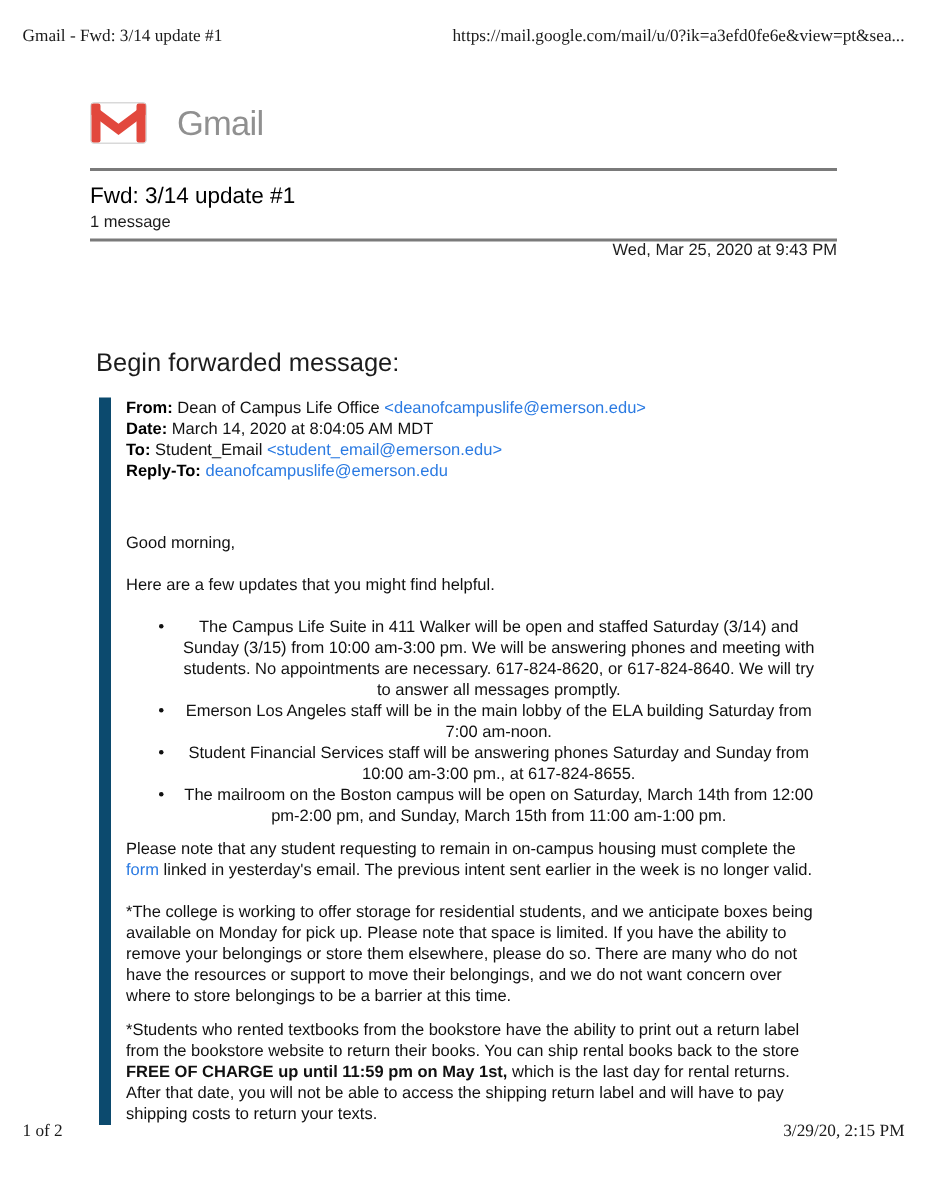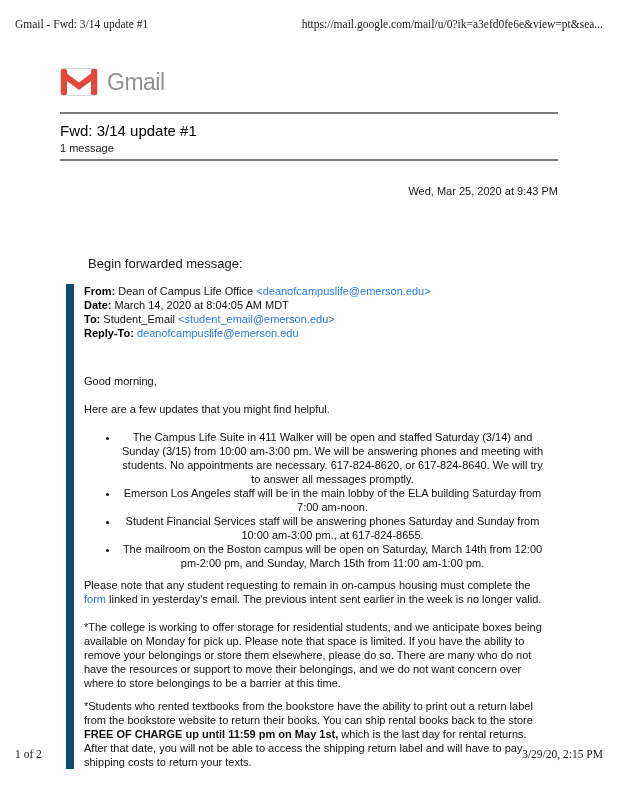--- a/index.html
+++ b/index.html
@@ -13,36 +13,36 @@
     position:absolute; left:15px; right:15px;
     display:flex; justify-content:space-between;
     font-family:"Liberation Serif", serif; font-size:11.5px; color:#1a1a1a;gap:12px;
   }
   .print-row.top { top:18px; }
   .print-row.bottom { top:748px; }
 
   
   .content { position:absolute; left:60px; top:68px; width:498px; }
 
-  .logo-row { display:flex; align-items:center; gap:9px; height:28px; }
+  .logo-row { display:flex; align-items:center; gap:20px; height:28px; }
   .logo-row svg { display:block; }
   .wordmark {
     font-size:23px; color:#909090; letter-spacing:-0.5px; font-weight:400;
   }
 
   .rule { border:none; border-top:2px solid #7a7a7a; height:0; }
   .rule.r1 { margin-top:16px; }
   .rule.r2 { margin-top:5px; }
 
   h1.subject { font-size:15px; font-weight:normal; color:#000; margin-top:8px; }
   .msg-count { font-size:11px; margin-top:3px; }
 
-  .recv-date { text-align:right; font-size:11px; margin-top:24px; }
+  .recv-date { text-align:right; font-size:11px; margin-top:0; }
 
-  .begin { font-size:13px; margin-top:59px; margin-left:28px; }
+  .begin { font-size:17px; margin-top:59px; margin-left:4px; }
 
   blockquote.quote {
     margin:13px 0 0 6px;
     border-left:8px solid #0c4a6e;
     padding-left:10px;
     width:480px;
     font-size:11px; line-height:14px; color:#111;
   }
   .hdr-line b { font-weight:bold; color:#000; }
   .hdr-line.bold-line { font-weight:bold; color:#000; }

